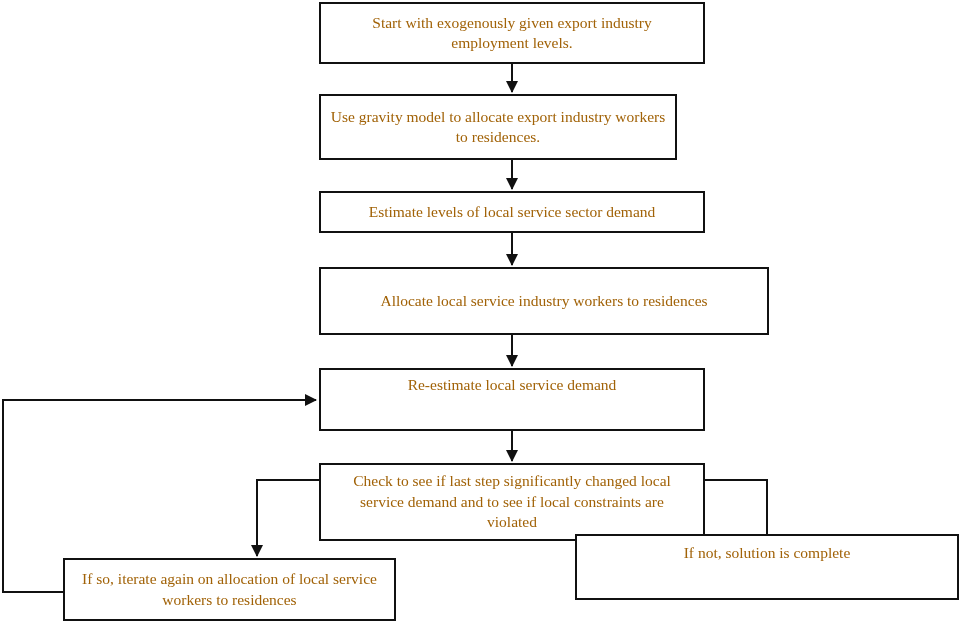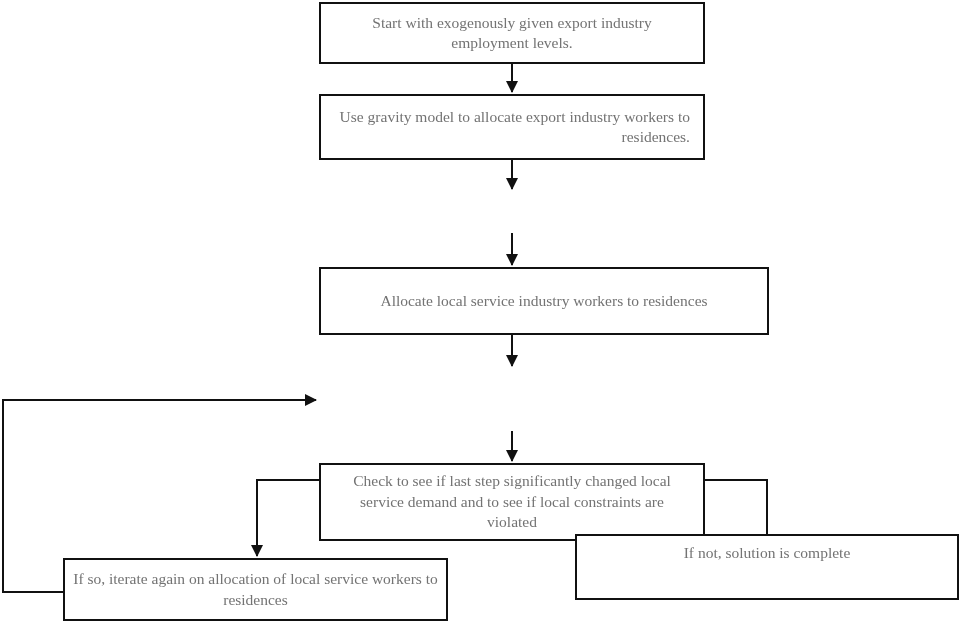--- a/index.html
+++ b/index.html
@@ -2,21 +2,21 @@
 <html><head>
 <meta charset="utf-8">
 <style>
   html, body { margin: 0; padding: 0; background: #ffffff; }
   #canvas {
     position: relative;
     width: 960px;
     height: 625px;
     background: #ffffff;
     font-family: "Liberation Serif", "DejaVu Serif", serif;
-    color: #737373;
+    color: #a16207;
     overflow: hidden;
   }
   #connectors {
     position: absolute;
     left: 0; top: 0;
     width: 960px; height: 625px;
     pointer-events: none;
   }
   .node {
     position: absolute;
@@ -28,26 +28,26 @@
     justify-content: center;
     text-align: center;
     font-size: 15.5px;
     line-height: 20.5px;
   }
   .node.top-align { align-items: flex-start; }
   .node .label { display: inline-block; padding: 0 6px; }
 
   
   #node-start            { left: 319px; top: 2px;   width: 386px; height: 62px; }
-  #node-gravity          { left: 319px; top: 94px;  width: 386px; height: 66px; text-align: right; }
+  #node-gravity          { left: 319px; top: 94px;  width: 358px; height: 66px; }
   #node-estimate         { left: 319px; top: 191px; width: 386px; height: 42px; }
   #node-allocate         { left: 319px; top: 267px; width: 450px; height: 68px; }
   #node-reestimate       { left: 319px; top: 368px; width: 386px; height: 63px; padding-top: 5px; }
   #node-check            { left: 319px; top: 463px; width: 386px; height: 78px; }
-  #node-iterate          { left: 63px;  top: 558px; width: 385px; height: 63px; }
+  #node-iterate          { left: 63px;  top: 558px; width: 333px; height: 63px; }
   #node-complete         { left: 575px; top: 534px; width: 384px; height: 66px; padding-top: 7px; }
 
   #node-start .label     { max-width: 356px; }
   #node-gravity .label   { max-width: 356px; }
   #node-allocate .label  { max-width: 330px; }
   #node-check .label     { max-width: 352px; }
   #node-iterate .label   { max-width: 372px; padding: 0 2px; }
 </style>
 </head>
 <body>
@@ -73,25 +73,31 @@
   </svg>
 
   <div class="node" id="node-start">
     <span class="label">Start with exogenously given export industry employment levels.</span>
   </div>
 
   <div class="node" id="node-gravity">
     <span class="label">Use gravity model to allocate export industry workers to residences.</span>
   </div>
 
+  <div class="node" id="node-estimate">
+    <span class="label">Estimate levels of local service sector demand</span>
+  </div>
 
   <div class="node" id="node-allocate">
     <span class="label">Allocate local service industry workers to residences</span>
   </div>
 
+  <div class="node top-align" id="node-reestimate">
+    <span class="label">Re-estimate local service demand</span>
+  </div>
 
   <div class="node" id="node-check">
     <span class="label">Check to see if last step significantly changed local service demand and to see if local constraints are violated</span>
   </div>
 
   <div class="node" id="node-iterate">
     <span class="label">If so, iterate again on allocation of local service workers to residences</span>
   </div>
 
   <div class="node top-align" id="node-complete">

